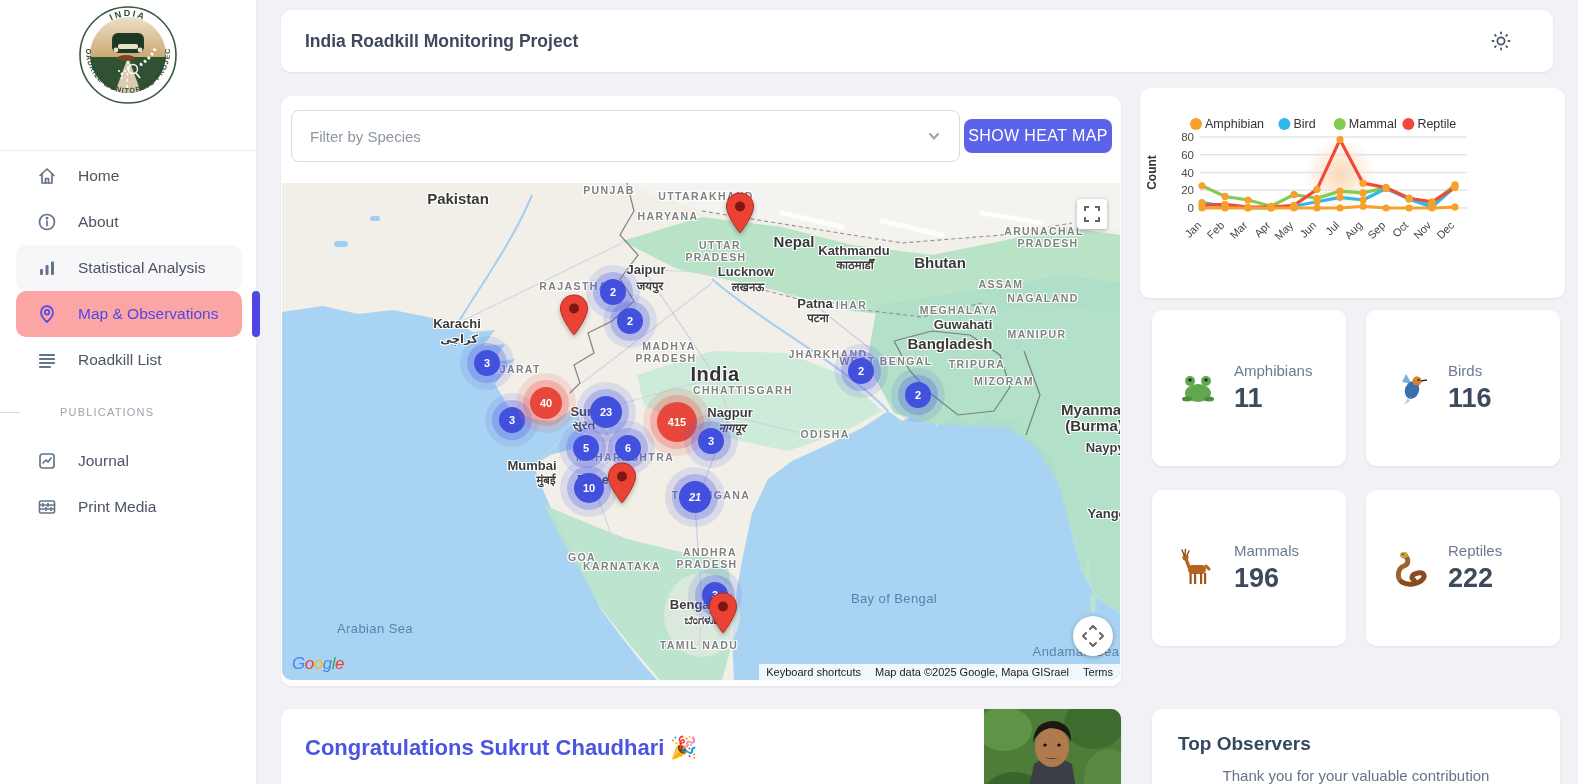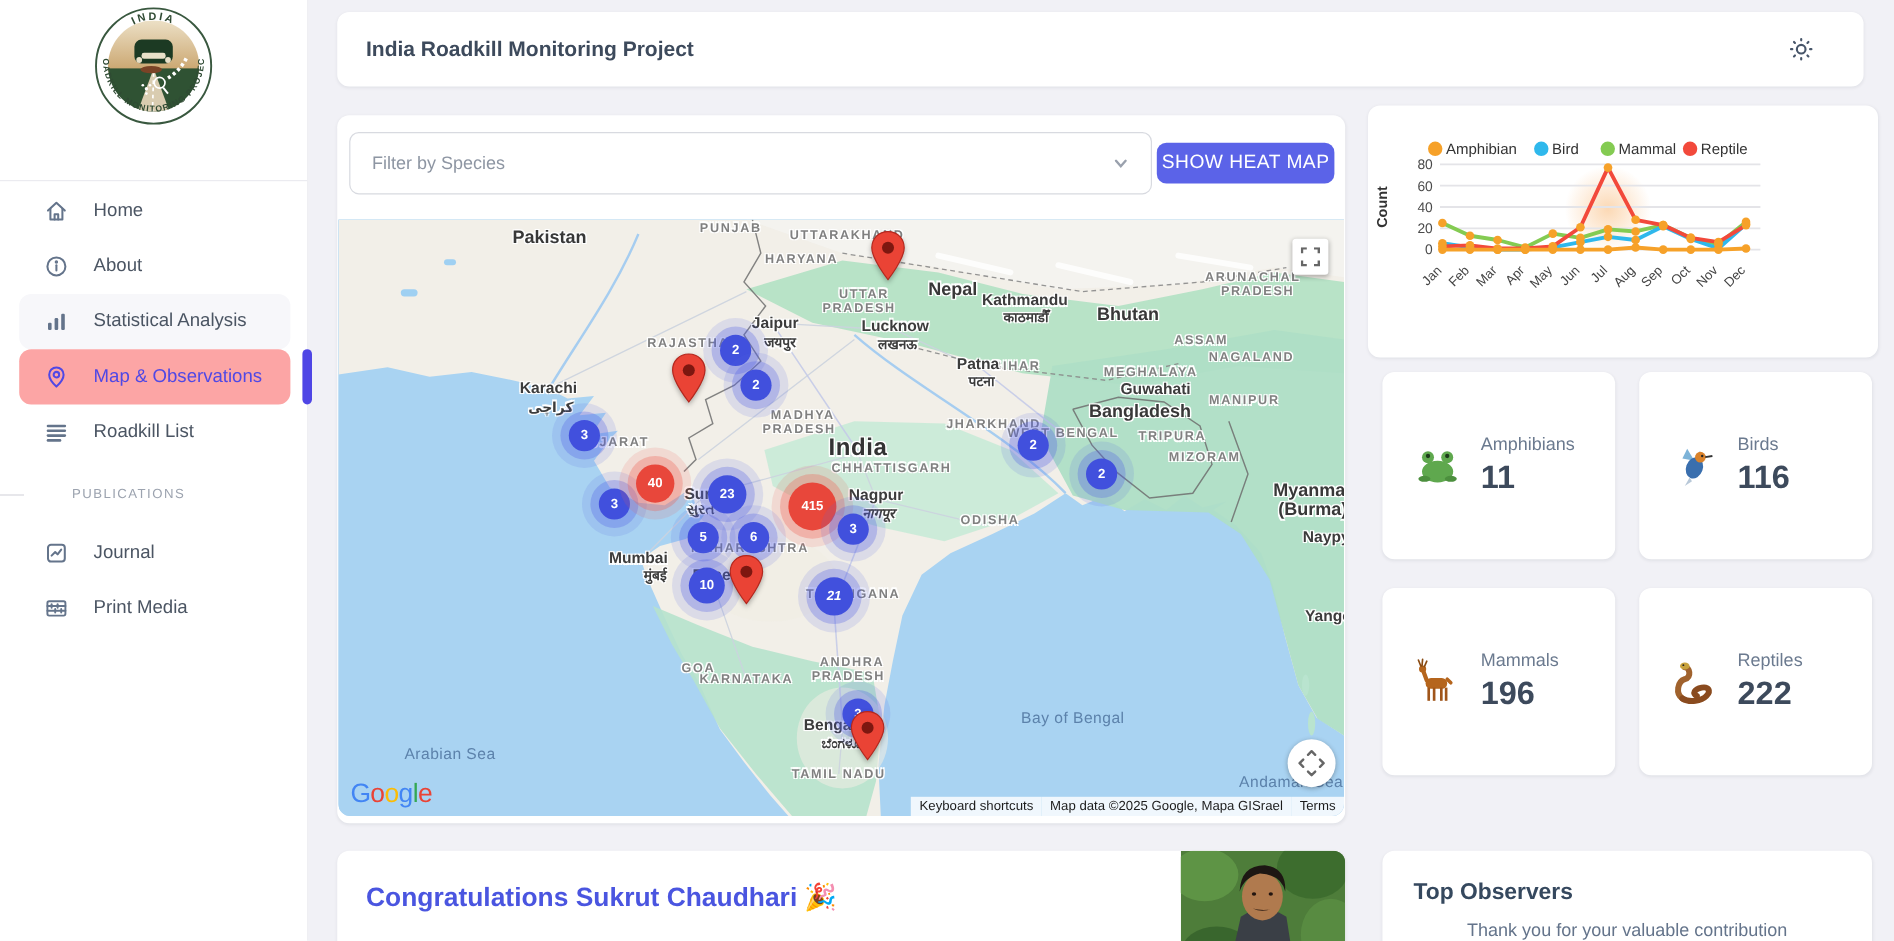--- a/index.html
+++ b/index.html
@@ -39,21 +39,21 @@
   .ml-big    { font-size:20px; font-weight:bold; color:#333; letter-spacing:.5px; }
   .ml-water  { font-size:13px; color:#5c82ab; text-shadow:none; letter-spacing:.4px; }
 
   .cluster { position:absolute; transform:translate(-50%,-50%); border-radius:50%; display:flex; align-items:center; justify-content:center; color:#fff; font-size:11px; font-weight:bold; cursor:pointer; }
   .cluster.blue { background:#4150dd; box-shadow:0 0 0 7px rgba(82,97,230,.30), 0 0 0 14px rgba(82,97,230,.14); }
   .cluster.red  { background:#e8473b; box-shadow:0 0 0 7px rgba(238,95,84,.32), 0 0 0 14px rgba(238,95,84,.15); }
   .pin { position:absolute; cursor:pointer; filter:drop-shadow(0 2px 2px rgba(0,0,0,.3)); }
 
   #map-attr { position:absolute; right:0; bottom:0; display:flex; font-size:11px; color:#1c1c1c; }
   #map-attr span { background:rgba(255,255,255,.82); padding:2px 7px; }
-  #google-logo { position:absolute; left:10px; bottom:6px; font-size:22px; font-weight:500; letter-spacing:-.5px; }
+  #google-logo { position:absolute; left:10px; bottom:6px; font-size:17px; font-weight:500; letter-spacing:-.5px;font-style:italic; }
   .gm-ctl { position:absolute; background:#fff; box-shadow:0 1px 4px rgba(0,0,0,.3); cursor:pointer; }
   #fullscreen-btn { right:13px; top:16px; width:30px; height:30px; border-radius:3px; display:flex; align-items:center; justify-content:center; }
   #pan-btn { right:7px; bottom:24px; width:40px; height:40px; border-radius:50%; display:flex; align-items:center; justify-content:center; }
 
   
   #chart-card { left:1140px; top:88px; width:425px; height:210px; }
   .stat-card { width:194px; height:156px; display:flex; align-items:center; gap:16px; padding-left:26px; }
   .stat-label { font-size:15px; color:#6b7a8f; margin-bottom:4px; }
   .stat-value { font-size:27px; font-weight:bold; color:#3d4a5c; }
 

